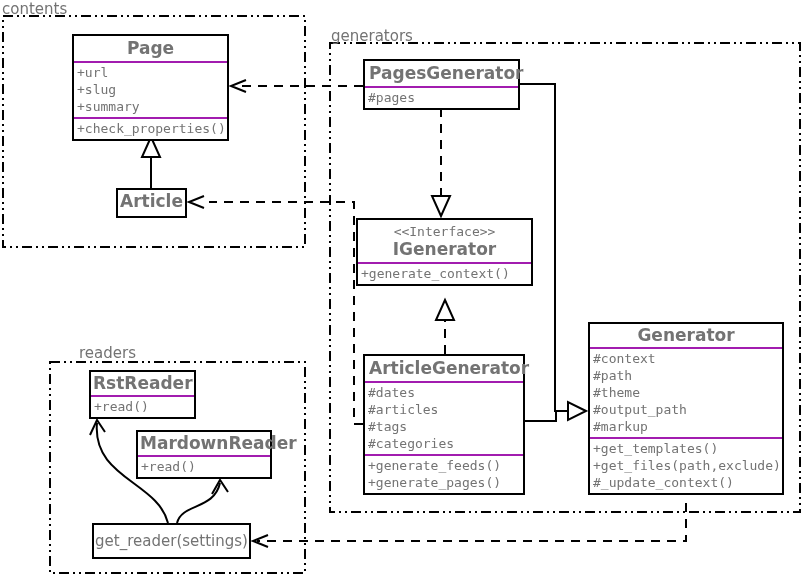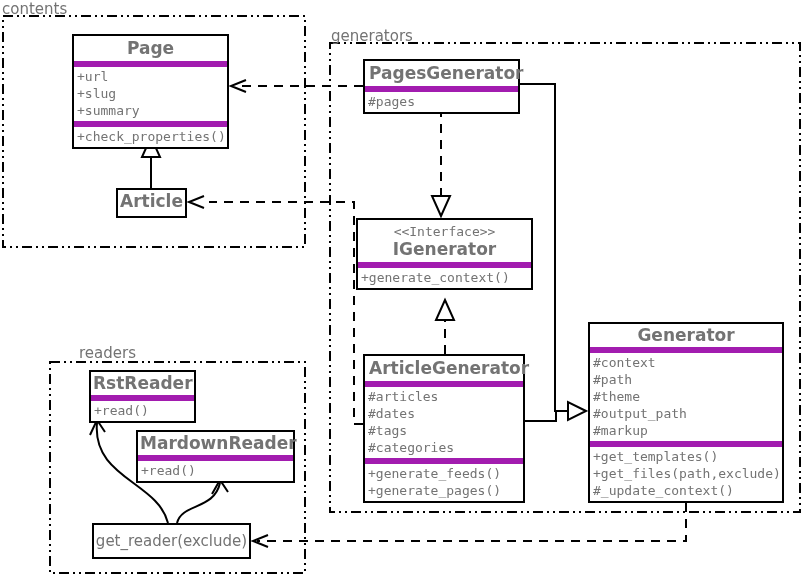--- a/index.html
+++ b/index.html
@@ -7,21 +7,21 @@
           font-family:"DejaVu Sans",sans-serif;color:#737373;}
   svg.wires{position:absolute;left:0;top:0;}
   .pkg{fill:none;stroke:#000;stroke-width:2;stroke-dasharray:10 4 2 4 2 4;}
   .wire{fill:none;stroke:#000;stroke-width:2;}
   .dash{stroke-dasharray:9 7;}
   .tri{fill:#fff;stroke:#000;stroke-width:2;}
   .pkg-label{position:absolute;font-size:15px;line-height:16px;white-space:nowrap;}
   .uml-class{position:absolute;box-sizing:border-box;background:#fff;border:2px solid #000;}
   .uml-title{font-weight:bold;font-size:17px;line-height:21px;text-align:center;padding:2px 4px;white-space:nowrap;}
   .uml-stereotype{display:block;font-family:"DejaVu Sans Mono",monospace;font-weight:normal;font-size:13px;line-height:15px;}
-  .uml-members{border-top:6px solid #a21caf;font-family:"DejaVu Sans Mono",monospace;font-size:13px;line-height:17px;padding:1px 3px 2px;}
+  .uml-members{border-top:2px solid #a21caf;font-family:"DejaVu Sans Mono",monospace;font-size:13px;line-height:17px;padding:1px 3px 2px;}
   .uml-line{display:block;white-space:pre;}
   .plain-box{position:absolute;box-sizing:border-box;background:#fff;border:2px solid #000;
              display:flex;align-items:center;justify-content:center;font-size:15px;white-space:nowrap;}
 </style>
 </head>
 <body>
 
 <div class="canvas">
 
   <svg class="wires" width="803" height="579">
@@ -92,22 +92,22 @@
       <span>IGenerator</span>
     </div>
     <div class="uml-members">
       <span class="uml-line">+generate_context()</span>
     </div>
   </div>
 
   <div class="uml-class" style="left:363px;top:354px;width:162px;">
     <div class="uml-title">ArticleGenerator</div>
     <div class="uml-members">
+      <span class="uml-line">#dates</span>
       <span class="uml-line">#articles</span>
-      <span class="uml-line">#dates</span>
       <span class="uml-line">#tags</span>
       <span class="uml-line">#categories</span>
     </div>
     <div class="uml-members">
       <span class="uml-line">+generate_feeds()</span>
       <span class="uml-line">+generate_pages()</span>
     </div>
   </div>
 
   <div class="uml-class" style="left:588px;top:322px;width:196px;">
@@ -126,24 +126,24 @@
     </div>
   </div>
 
   <div class="uml-class" style="left:73px;top:370px;width:107px;margin-left:16px;">
     <div class="uml-title" style="padding:1px 2px;">RstReader</div>
     <div class="uml-members">
       <span class="uml-line">+read()</span>
     </div>
   </div>
 
-  <div class="uml-class" style="left:136px;top:430px;width:159px;">
+  <div class="uml-class" style="left:136px;top:430px;width:136px;">
     <div class="uml-title" style="padding:1px 2px;">MardownReader</div>
     <div class="uml-members">
       <span class="uml-line">+read()</span>
     </div>
   </div>
 
   <div class="plain-box" style="left:92px;top:523px;width:159px;height:36px;">
-    <span>get_reader(exclude)</span>
+    <span>get_reader(settings)</span>
   </div>
 
 </div>
 
 </body></html>

